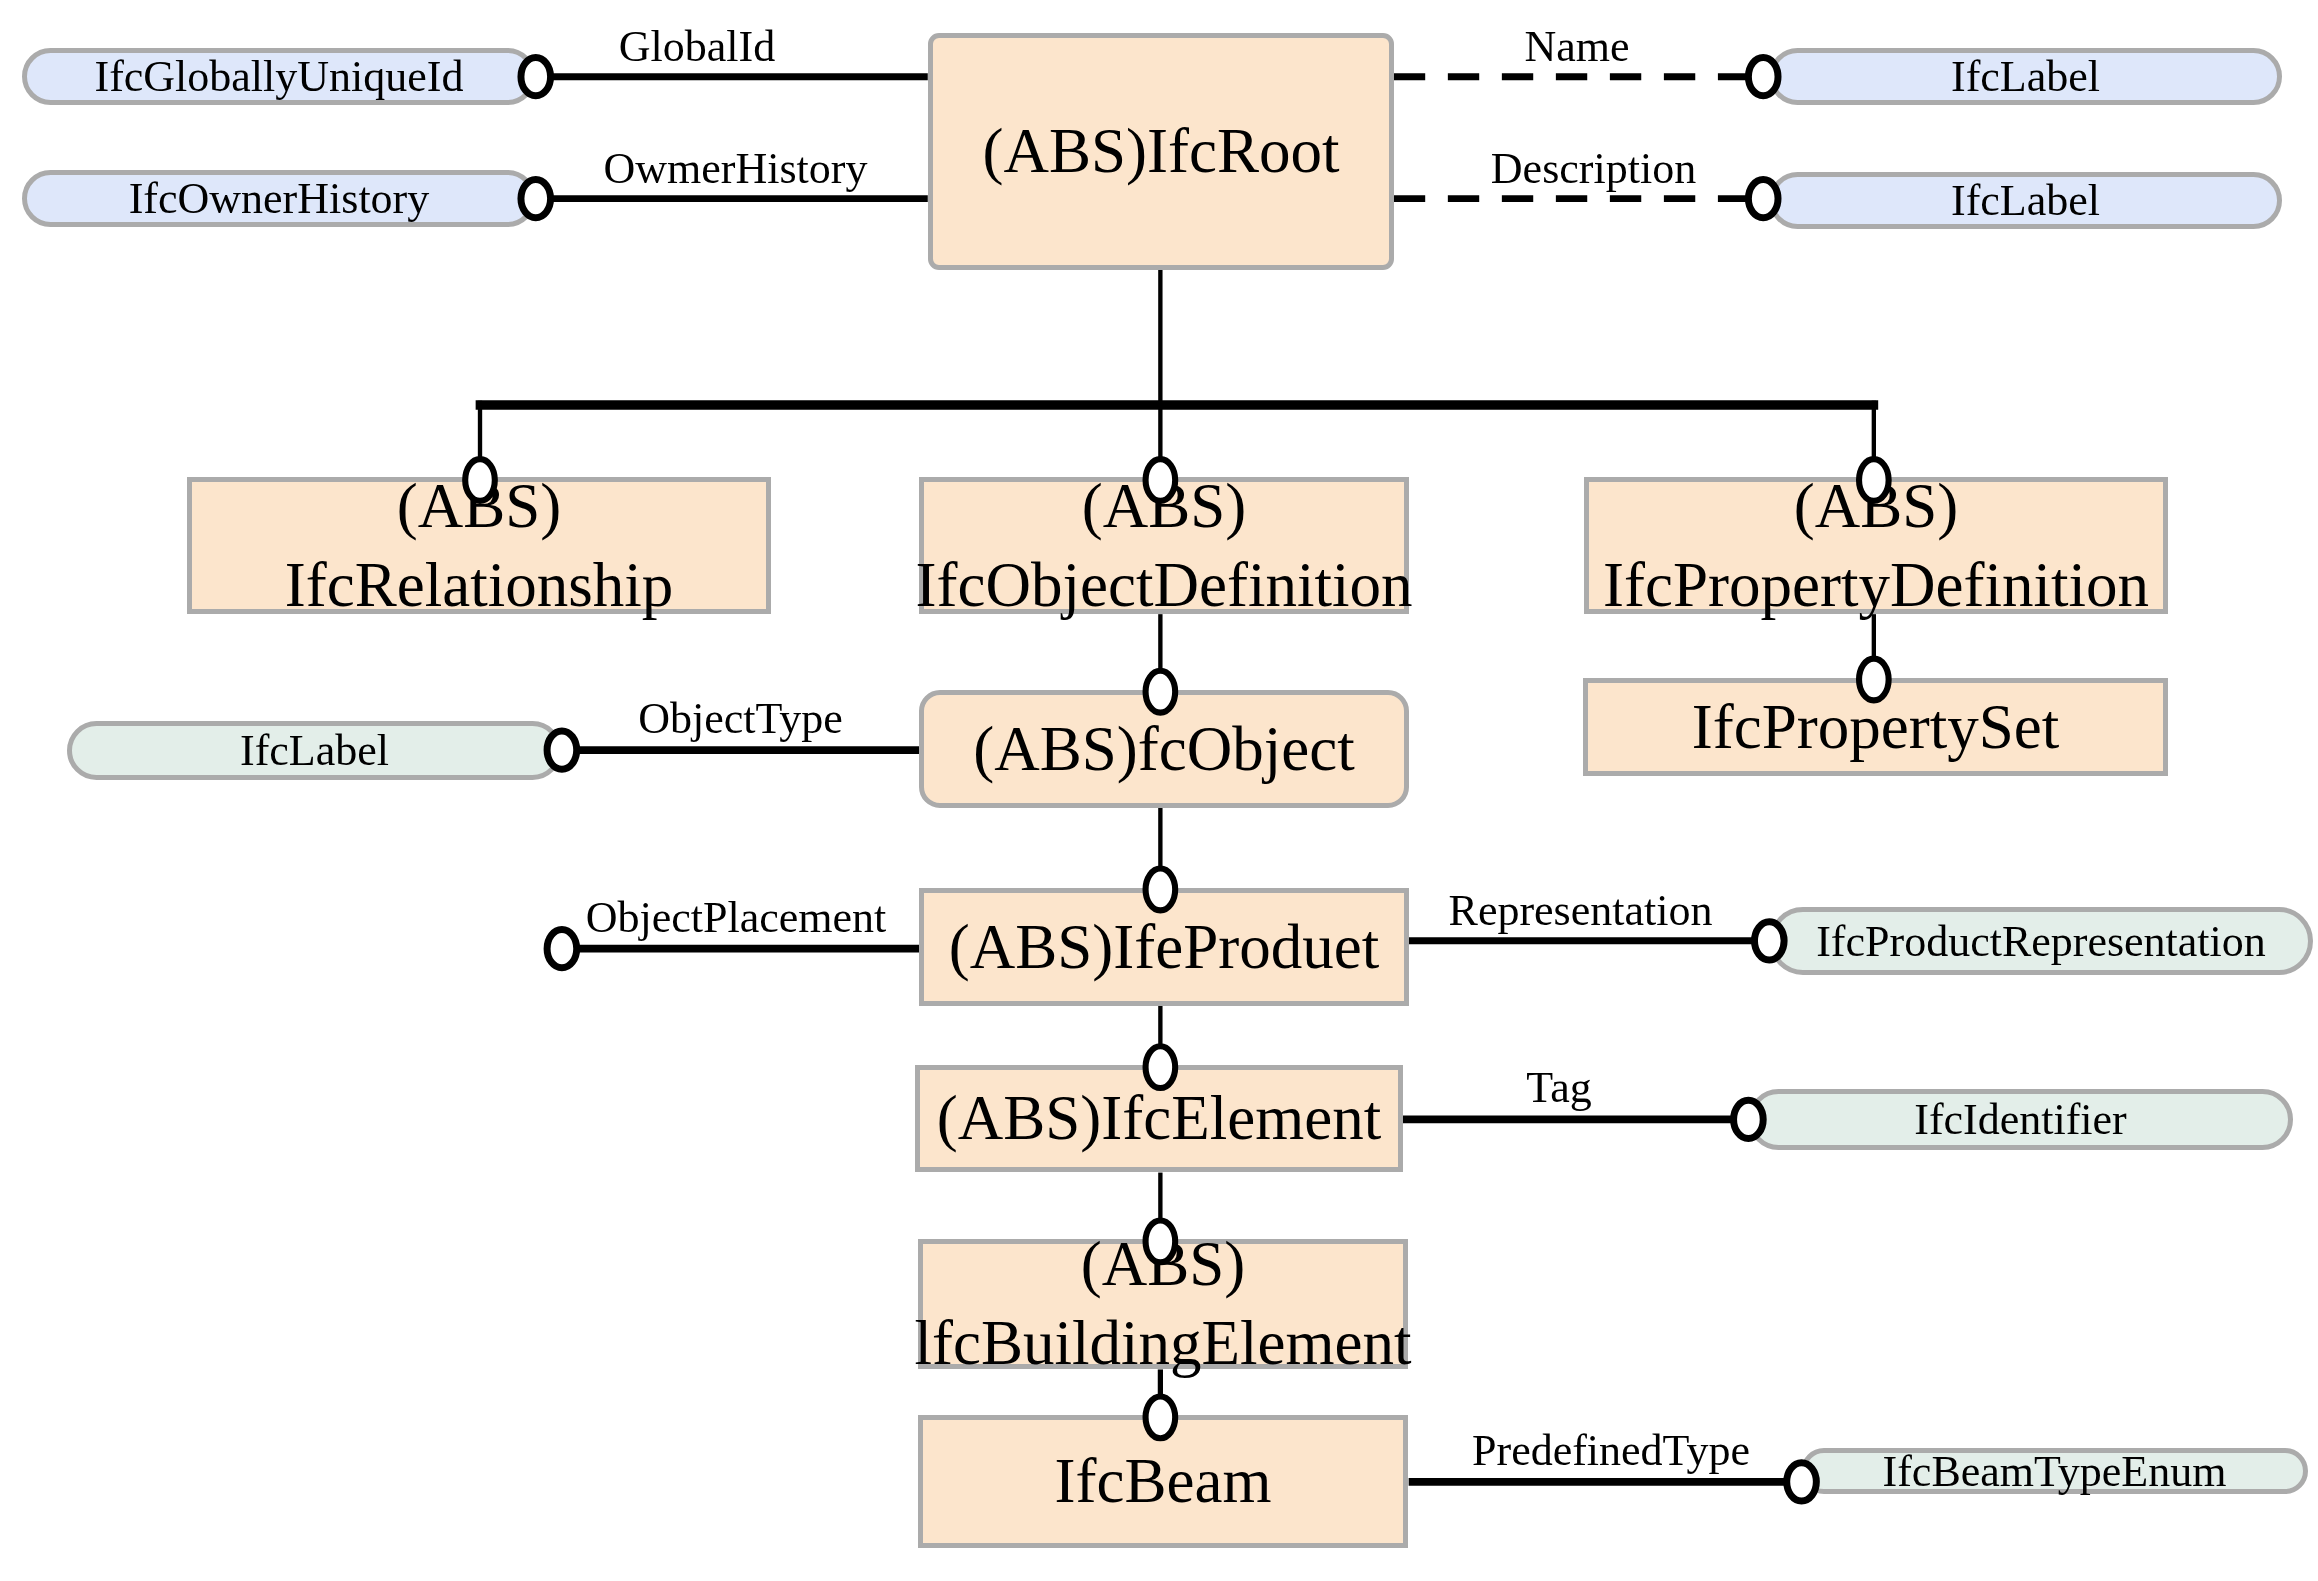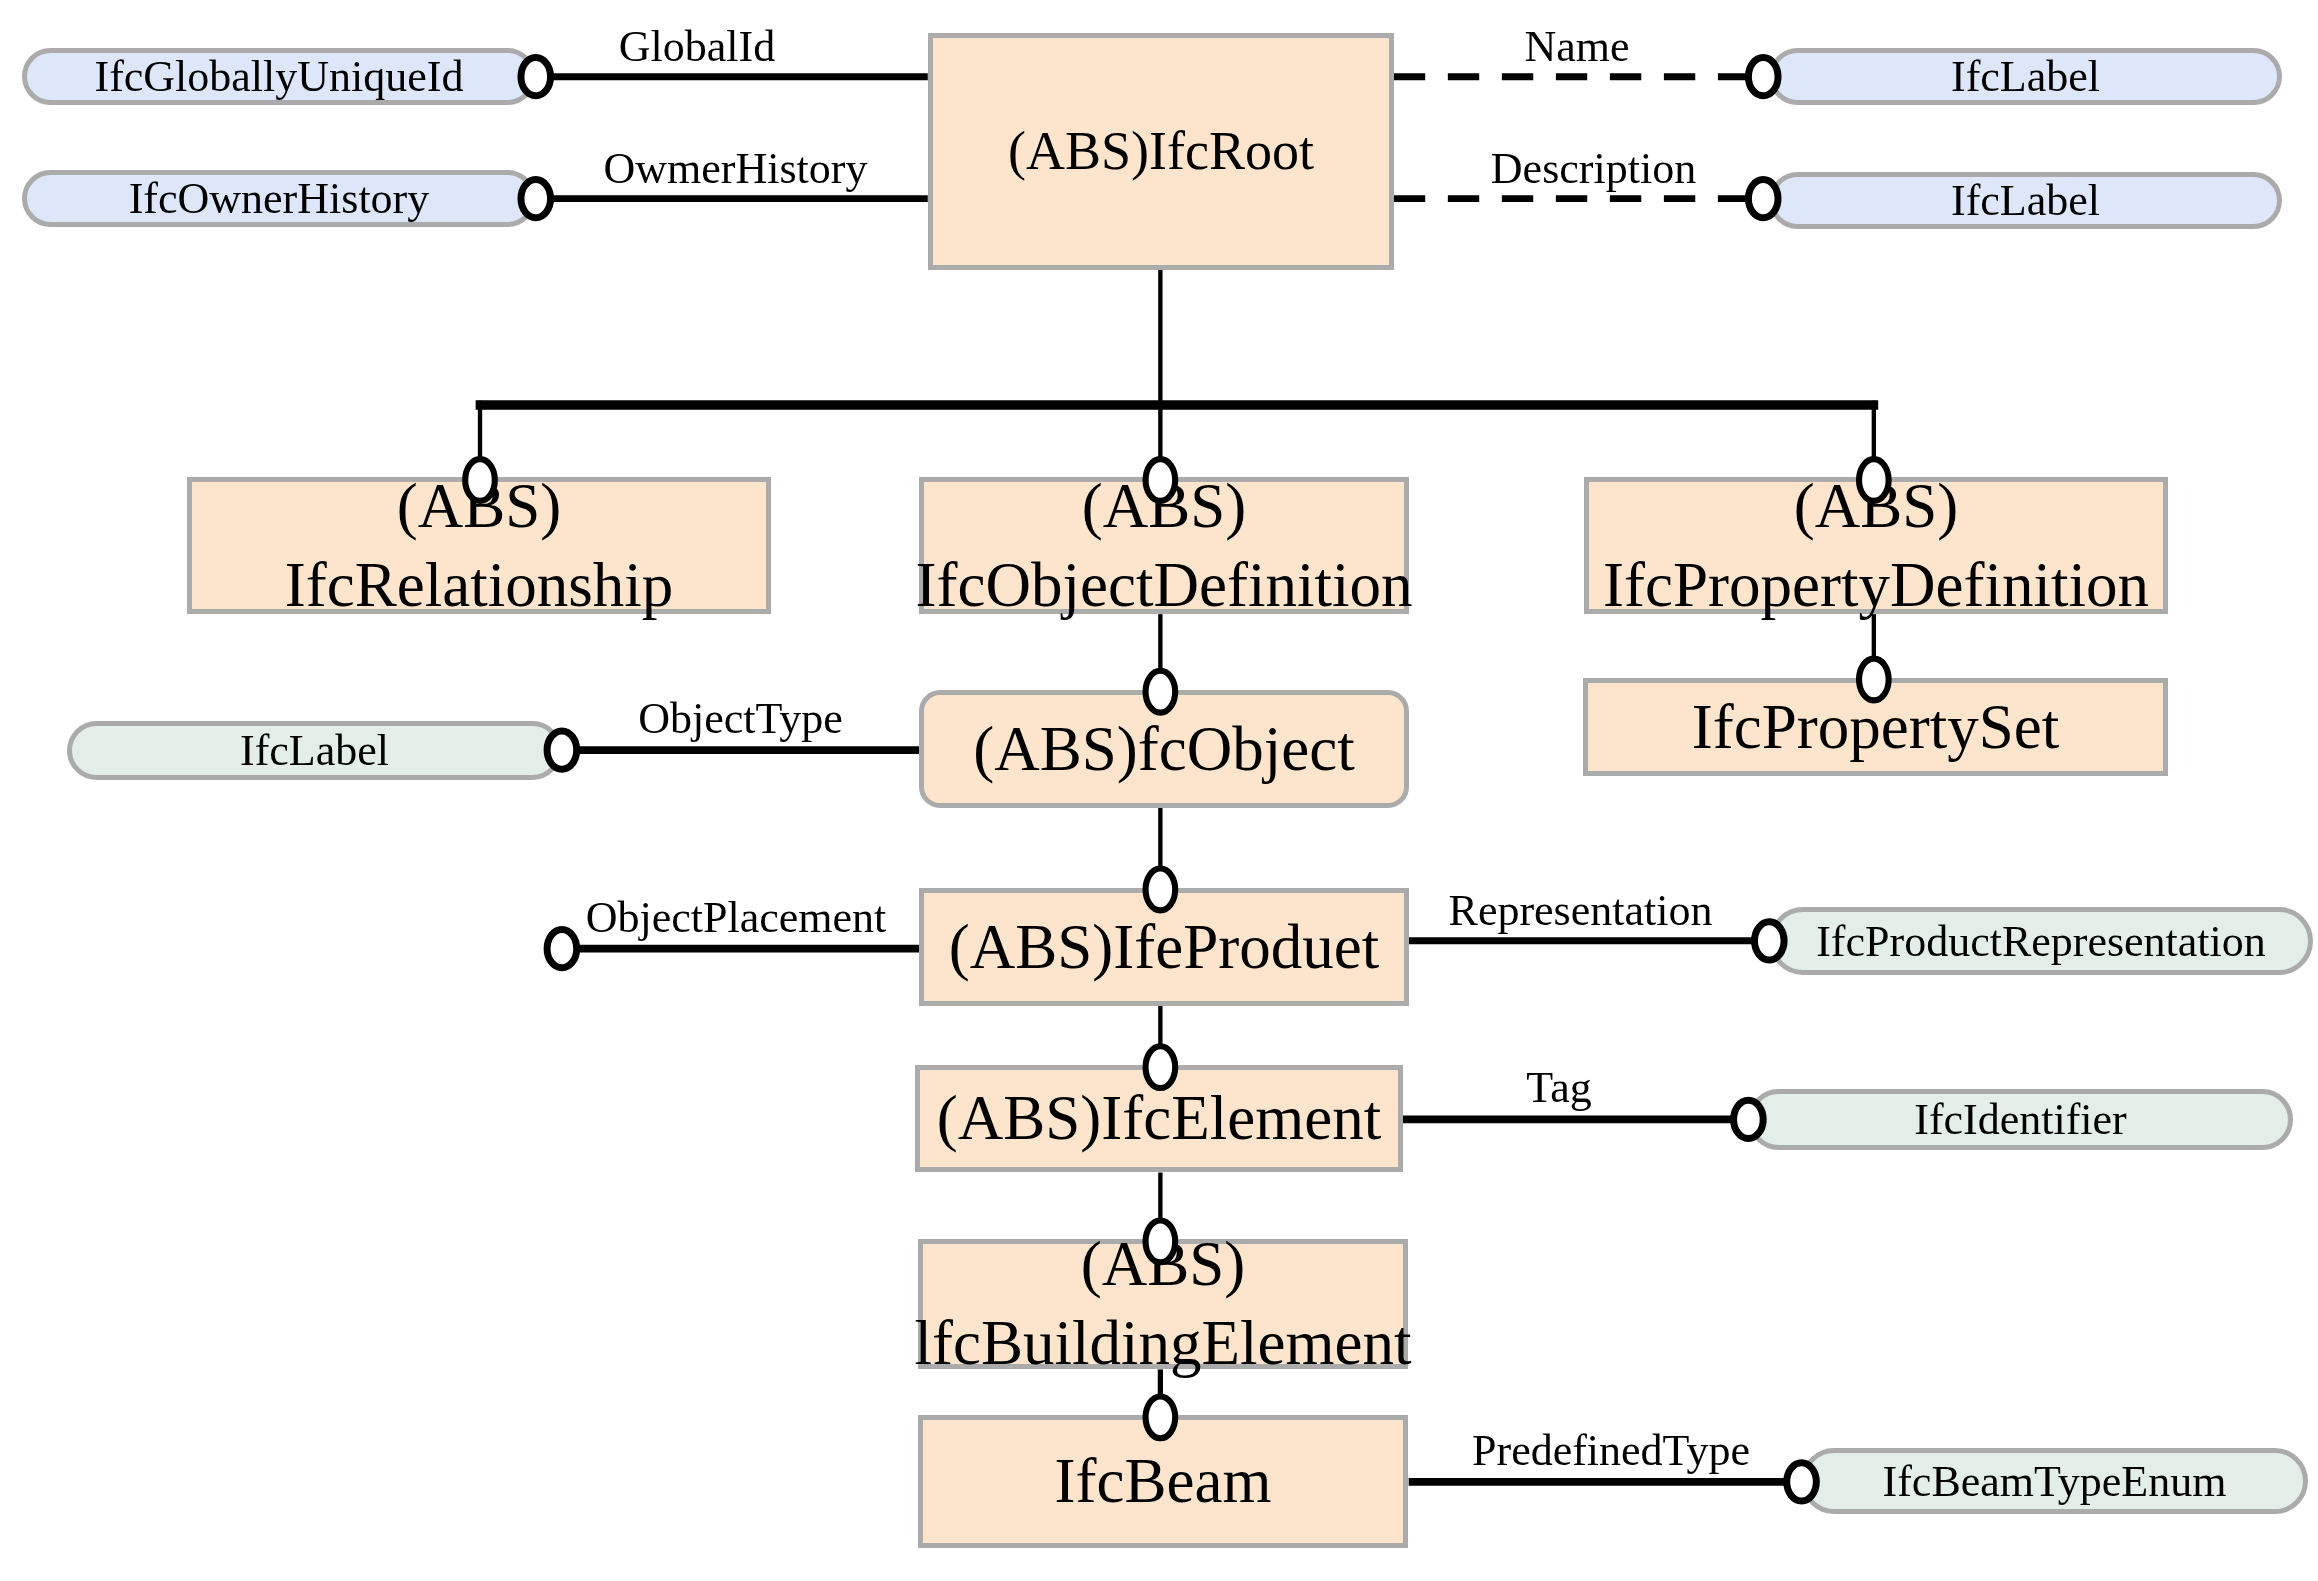--- a/index.html
+++ b/index.html
@@ -16,21 +16,21 @@
   .node {
     position: absolute; box-sizing: border-box; z-index: 2;
     display: flex; align-items: center; justify-content: center;
     text-align: center; color: #000;
   }
   .entity {
     background: var(--entity-fill, #fce5cc);
     border: 5.2px solid var(--node-border, #ababab);
     font-size: 63px; line-height: 1.25; white-space: pre-line;
   }
-  .entity.root { font-size: 54px; }
+  .entity.root { font-size: 63px; border-radius: 11px; }
   .pill {
     border: 5.2px solid var(--node-border, #ababab);
     border-radius: 42px; font-size: 44px; white-space: nowrap;
   }
   .pill.blue  { background: var(--blue-pill-fill, #dee7fa); font-family: Liberation Serif, serif; }
   .pill.green { background: var(--green-pill-fill, #e3eee9); }
   .edge-label {
     position: absolute; z-index: 3; font-size: 44px;
     text-align: center; color: #000; white-space: nowrap; line-height: 1.1;
   }
@@ -119,21 +119,21 @@
   </div>
   <div class="node pill green" style="left:67px;   top:721px;  width:495px; height:59px;">
     <span>IfcLabel</span>
   </div>
   <div class="node pill green" style="left:1769px; top:907px; width:544px; height:68px;">
     <span>IfcProductRepresentation</span>
   </div>
   <div class="node pill green" style="left:1748px; top:1089px; width:545px; height:61px;">
     <span>IfcIdentifier</span>
   </div>
-  <div class="node pill green" style="left:1801px; top:1448px; width:507px; height:66px;">
+  <div class="node pill green" style="left:1801px; top:1448px; width:507px; height:46px;">
     <span>IfcBeamTypeEnum</span>
   </div>
 
   <div class="edge-label" style="left:540px;  top:22.6px;   width:314px;">GlobalId</div>
   <div class="edge-label" style="left:557px;  top:145px;  width:357px;">OwmerHistory</div>
   <div class="edge-label" style="left:1420px; top:22.6px;   width:314px;">Name</div>
   <div class="edge-label" style="left:1428px; top:145px;  width:331px;">Description</div>
   <div class="edge-label" style="left:575px;  top:695px;  width:331px;">ObjectType</div>
   <div class="edge-label" style="left:553px;  top:894px; width:366px;">ObjectPlacement</div>
   <div class="edge-label" style="left:1415px; top:887px; width:331px;">Representation</div>

